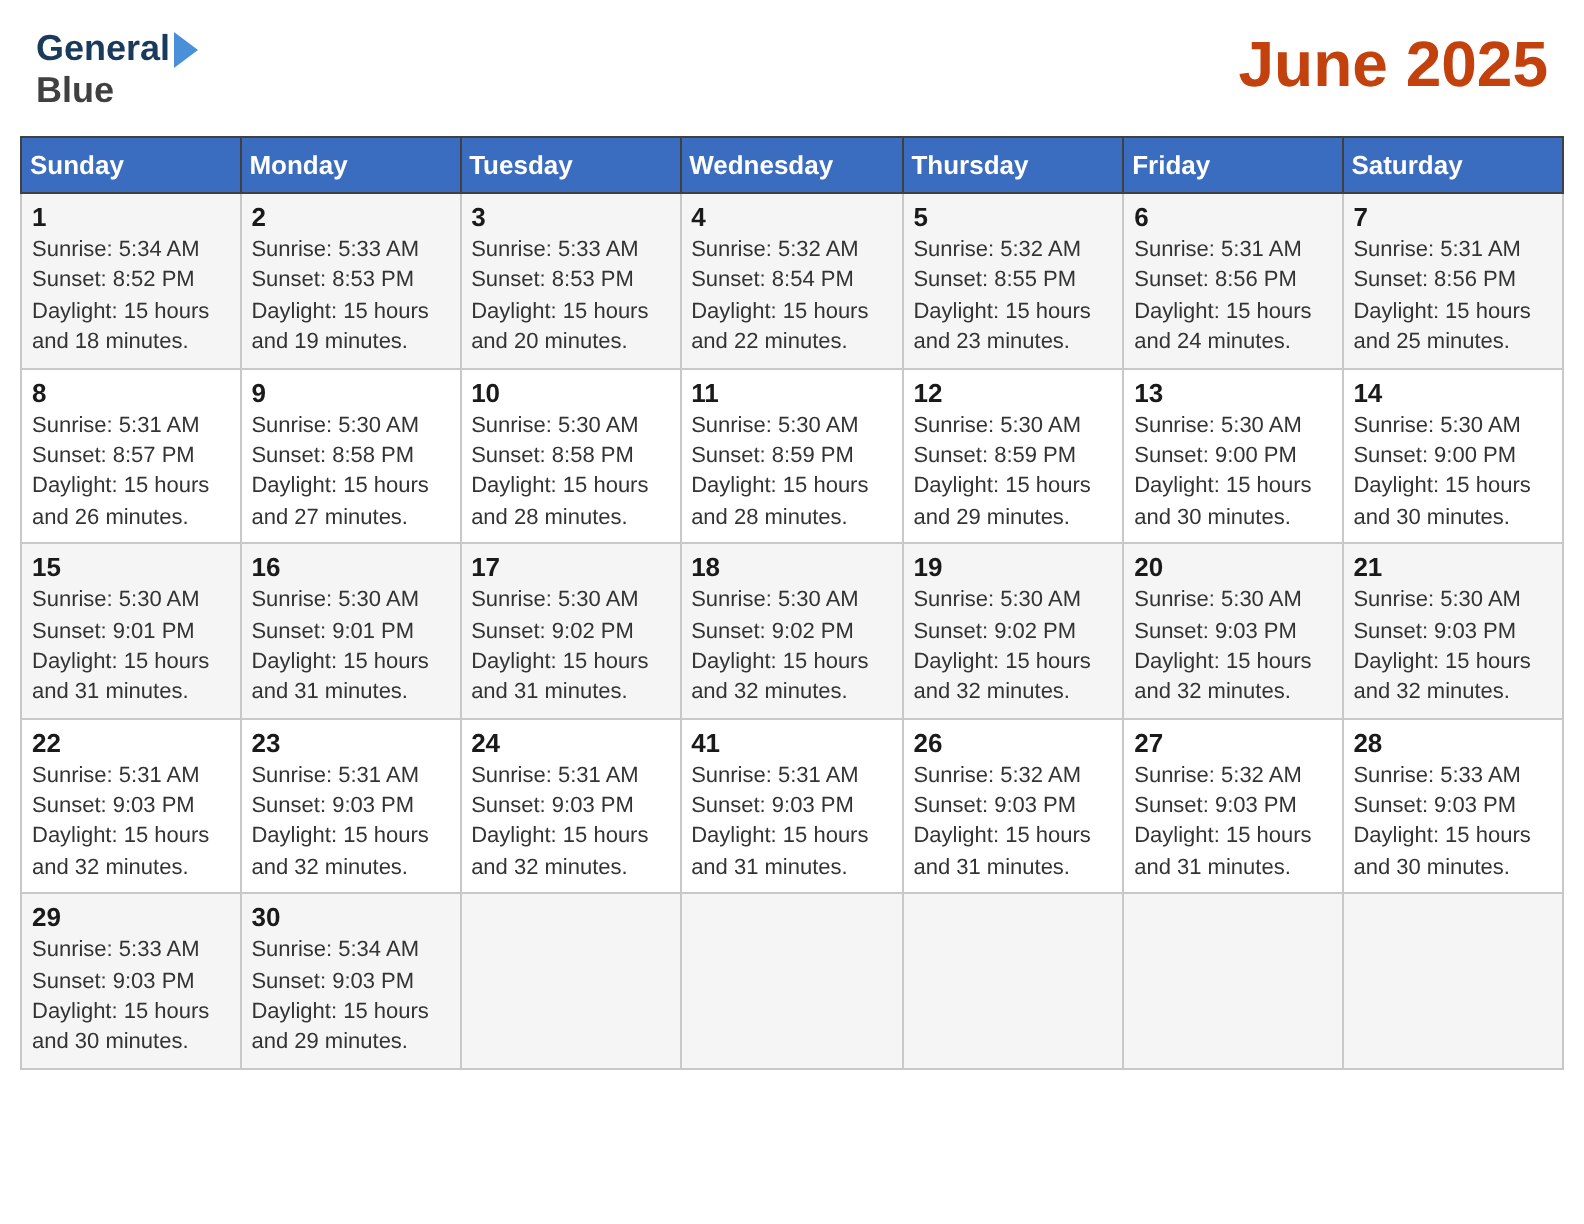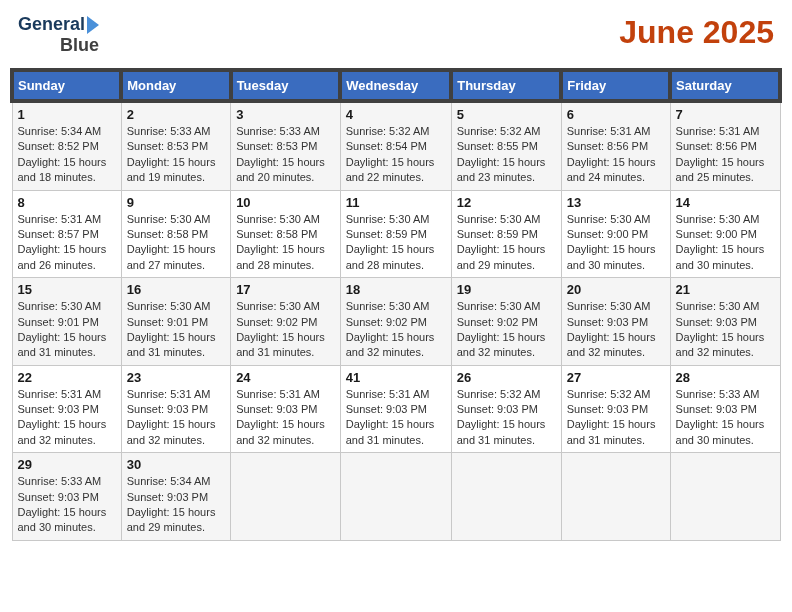--- a/index.html
+++ b/index.html
@@ -13,21 +13,21 @@
     .header-area {
       display: flex;
       justify-content: space-between;
       align-items: flex-start;
       margin-bottom: 8px;
       padding: 4px 8px;
     }
     .logo {
       display: flex;
       flex-direction: column;
-      align-items: flex-end;
+      align-items: flex-start;
     }
     .logo-general {
       font-size: 18px;
       color: #1a3a5c;
       font-weight: bold;
     }
     .logo-blue {
       font-size: 18px;
       color: #404040;
       font-weight: bold;
@@ -62,21 +62,21 @@
       width: 100%;
       border-collapse: collapse;
       font-size: 10.5px;
     }
     .calendar th {
       background-color: #3a6cbf;
       color: #fff;
       padding: 6px 4px;
       text-align: left;
       font-size: 13px;
-      border: 4px solid #404040;
+      border: 1px solid #404040;
     }
     .calendar td {
       border: 1px solid #c8c8c8;
       padding: 4px 5px;
       vertical-align: top;
       width: 113px;
     }
     .calendar tr:nth-child(odd) td {
       background-color: #f5f5f5;
     }

